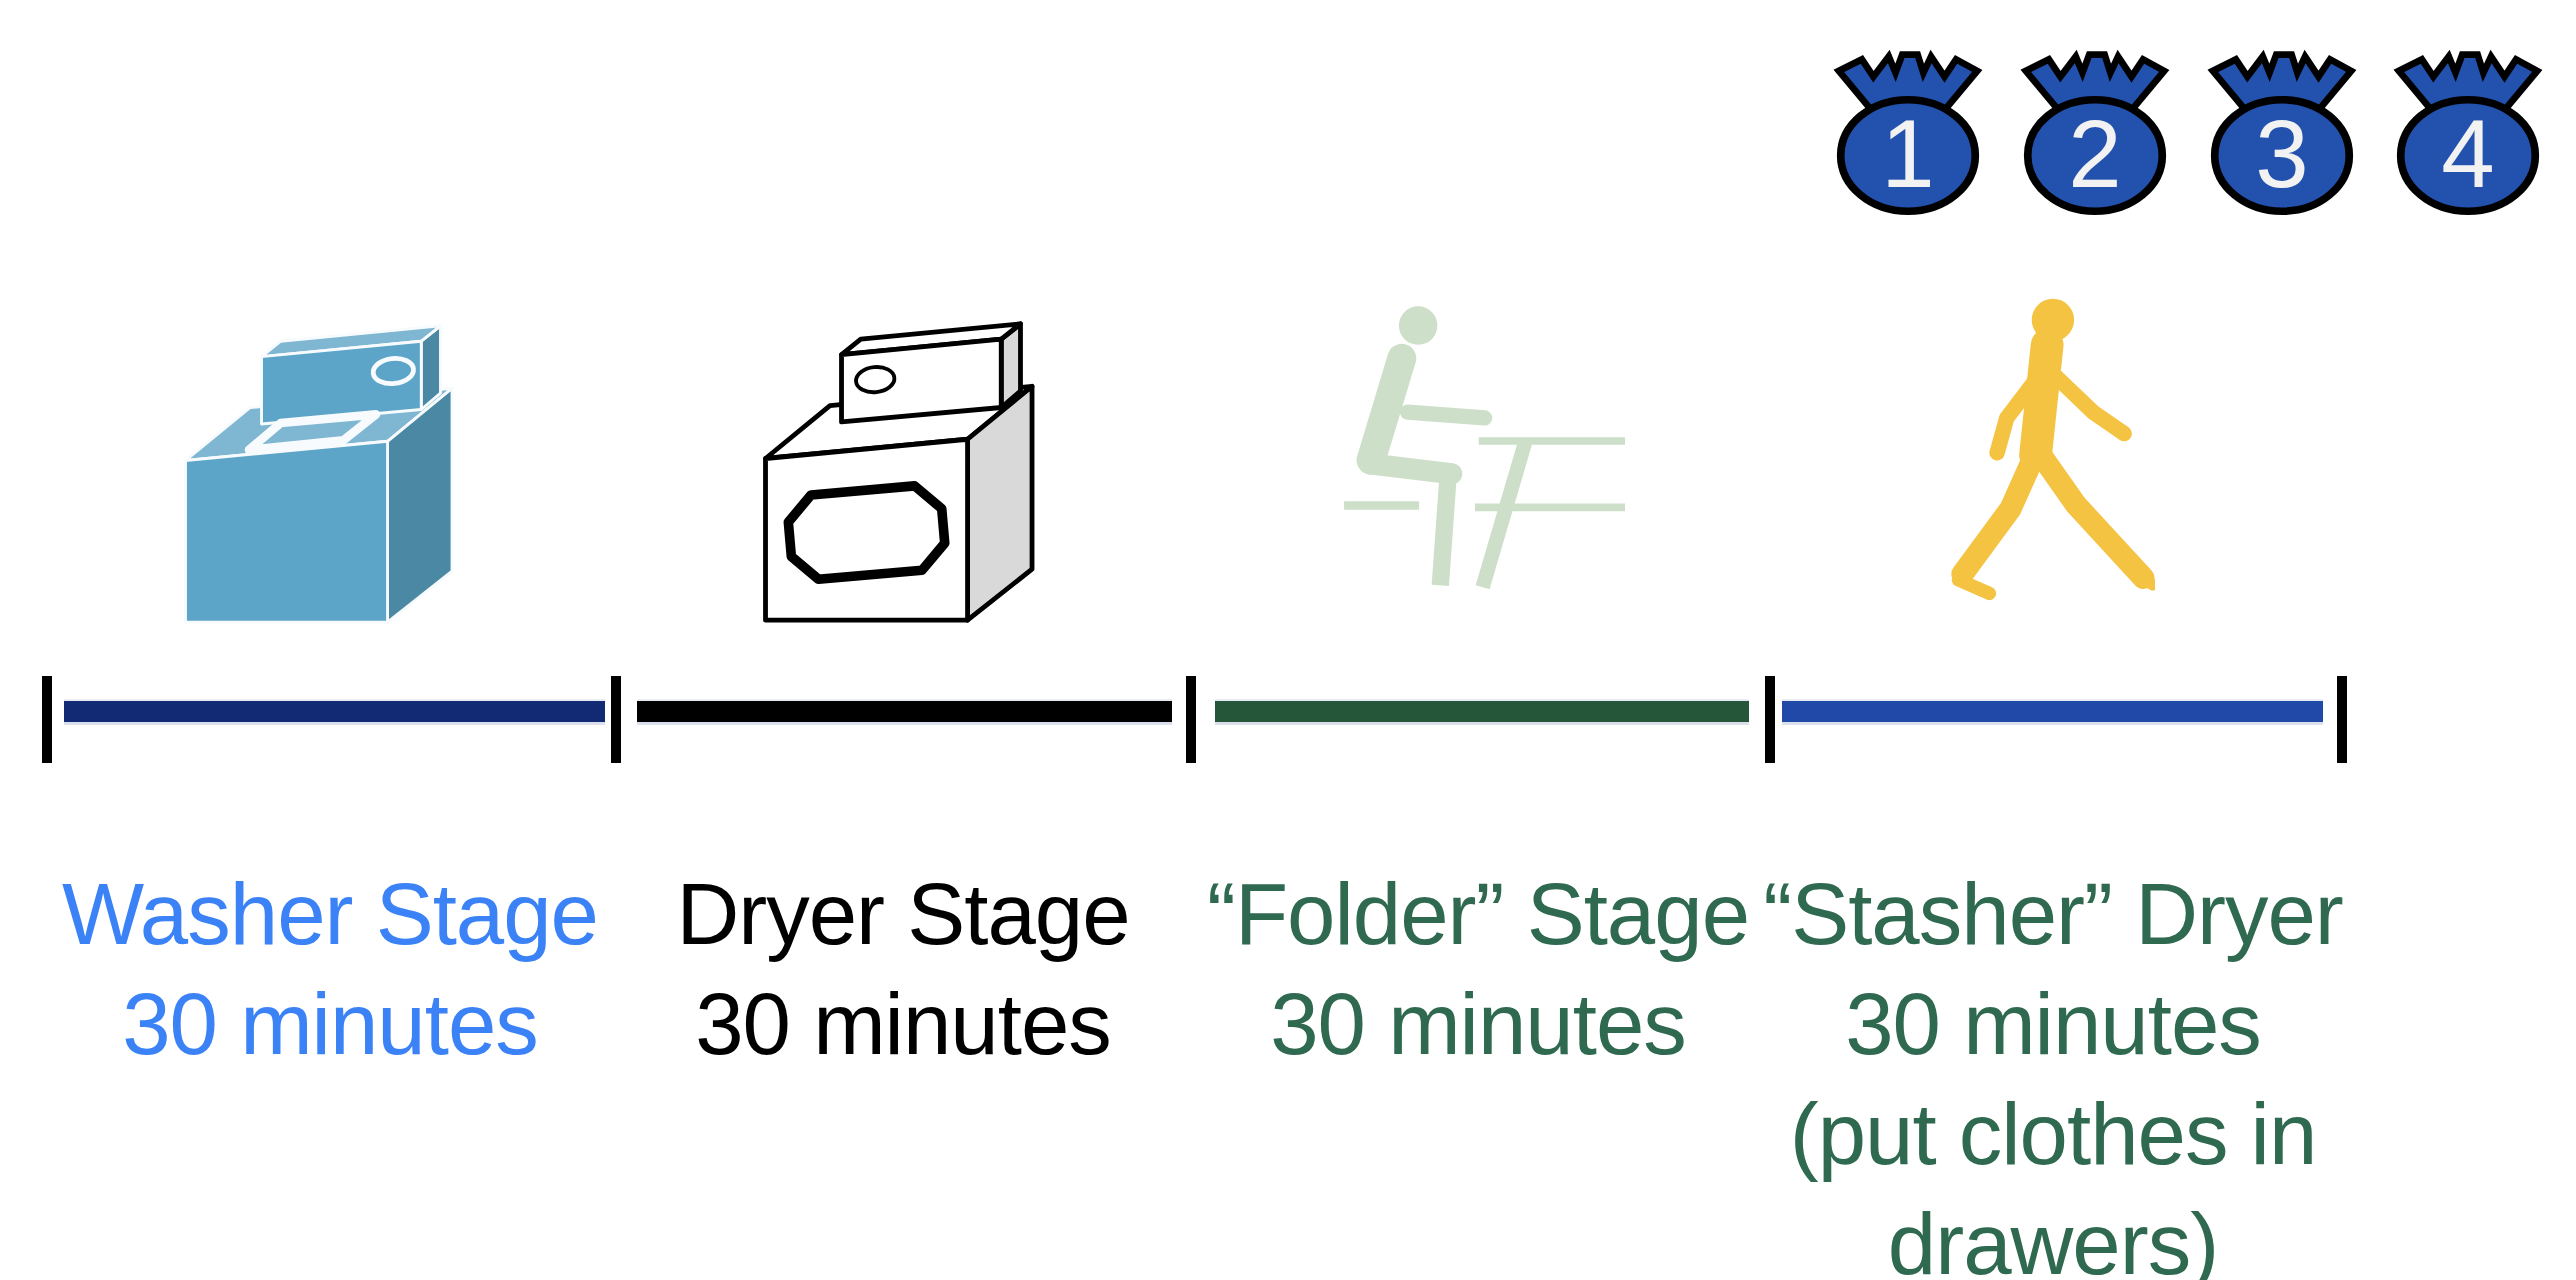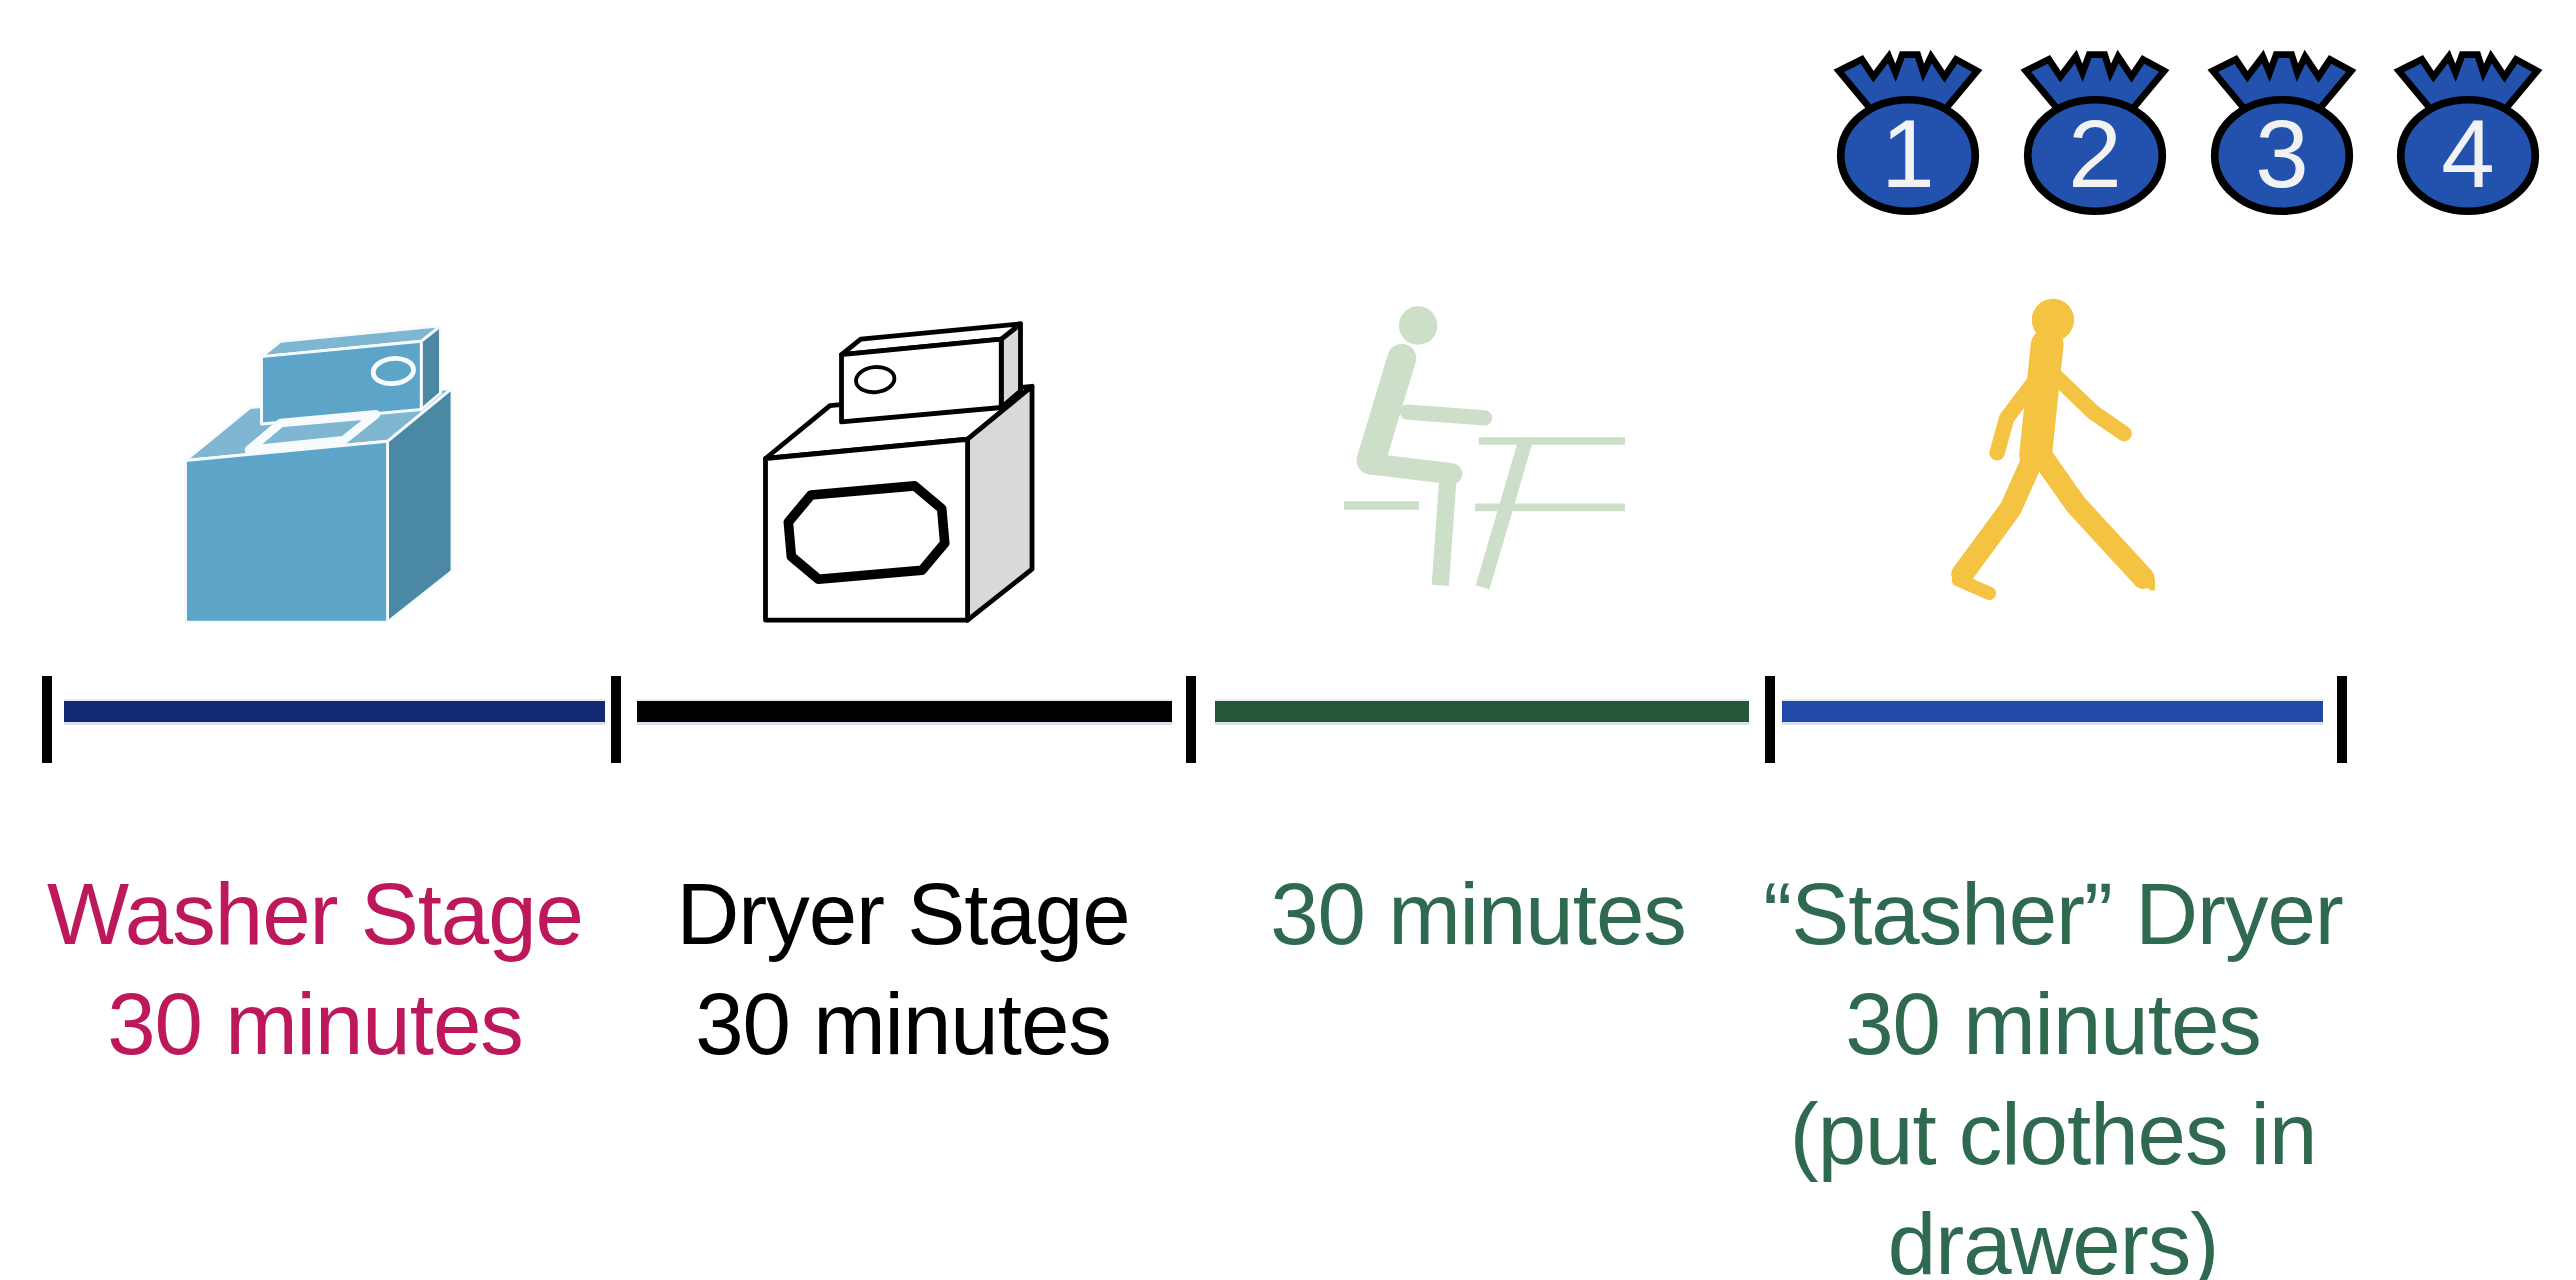--- a/index.html
+++ b/index.html
@@ -126,29 +126,30 @@
   <div class="tick" style="left: 611px; background-color: rgb(0, 0, 0);"></div>
   <div class="tick" style="left: 1186px; background-color: rgb(0, 0, 0);"></div>
   <div class="tick" style="left: 1765px; background-color: rgb(0, 0, 0);"></div>
   <div class="tick" style="left: 2337px; background-color: rgb(0, 0, 0);"></div>
 
   <div class="bar" style="left: 64px; width: 541px; background-color: rgb(18, 41, 115);"></div>
   <div class="bar" style="left: 637px; width: 535px; background-color: rgb(0, 0, 0);"></div>
   <div class="bar" style="left: 1215px; width: 534px; background-color: rgb(38, 86, 58);"></div>
   <div class="bar" style="left: 1782px; width: 541px; background-color: rgb(33, 73, 168);"></div>
 
-  <div class="stage-label" style="left: 7px; color: #be185d;">
+  <div class="stage-label" style="left: 22px; color: #3b82f6;">
     <div class="stage-title">Washer Stage</div>
     <div class="stage-duration">30 minutes</div>
   </div>
   <div class="stage-label" style="left: 595px; color: #000000;">
     <div class="stage-title">Dryer Stage</div>
     <div class="stage-duration">30 minutes</div>
   </div>
   <div class="stage-label" style="left: 1170px; color: rgb(47, 106, 80);">
+    <div class="stage-title">“Folder” Stage</div>
     <div class="stage-duration">30 minutes</div>
   </div>
   <div class="stage-label" style="left: 1745px; color: rgb(47, 106, 80);">
     <div class="stage-title">“Stasher” Dryer</div>
     <div class="stage-duration">30 minutes</div>
     <div class="stage-note">(put clothes in drawers)</div>
   </div>
 
 </div>
 

